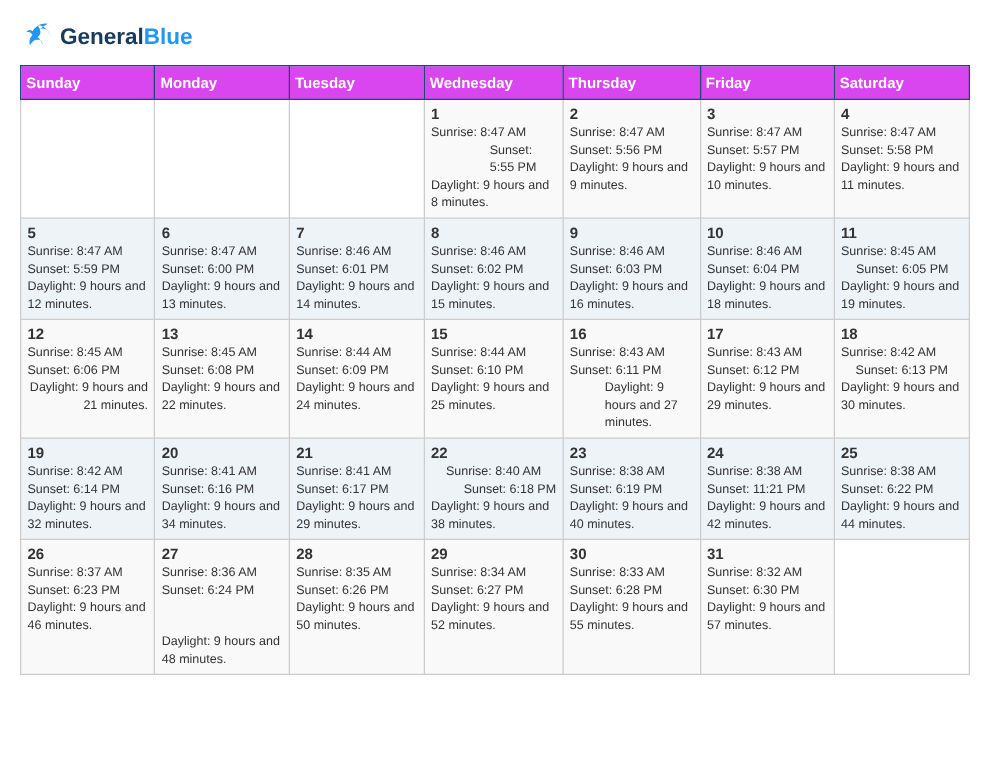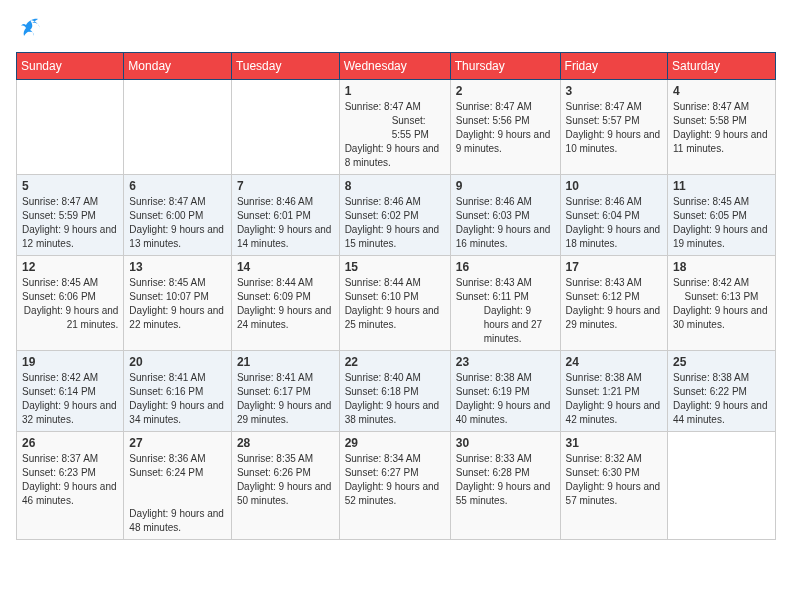--- a/index.html
+++ b/index.html
@@ -46,24 +46,24 @@
       font-size: 14px;
       color: #333;
       margin-top: 2px;
     }
     .calendar {
       width: 100%;
       border-collapse: collapse;
       margin-top: 8px;
     }
     .calendar thead tr th {
-      background: #ef4444;
+      background: #d946ef;
       color: #fff;
       font-size: 12px;
-      font-weight: normal;
+      font-weight: bold;
       padding: 6px 4px;
       text-align: left;
       border: 1px solid #1a4a7a;
     }
     .calendar tbody tr td {
       vertical-align: top;
       border: 1px solid #ccc;
       padding: 4px 5px;
       font-size: 10px;
       color: #333;
@@ -90,20 +90,23 @@
     }
   </style>
 </head>
 <body>
 
 <div class="header-area">
   <div class="logo">
     <svg class="logo-bird" viewBox="0 0 28 28" xmlns="http://www.w3.org/2000/svg">
       <path d="M14 4 C18 4 24 8 24 14 C24 8 20 6 16 7 L22 3 C18 2 12 5 10 9 C8 7 6 8 5 10 C7 9 9 10 10 12 C8 14 7 17 8 20 C10 17 12 15 14 16 C16 15 18 17 18 20 C17 16 15 14 14 14 C16 12 18 10 14 4Z" fill="#2196F3"></path>
     </svg>
+    <div>
+      <div class="logo-text">General<span class="logo-blue">Blue</span></div>
+    </div>
   </div>
   <div class="title-area">
     <div class="main-title"></div>
     <div class="subtitle"></div>
   </div>
 </div>
 
 <table class="calendar">
   <thead>
     <tr>
@@ -200,39 +203,39 @@
           <div class="cell-content">
             <span style="display: block;">Sunrise: 8:46 AM</span>
             <span style="display: block;">Sunset: 6:04 PM</span>
             <span style="display: block;">Daylight: 9 hours and 18 minutes.</span>
           </div>
         </td>
         <td>
           <span class="day-num">11</span>
           <div class="cell-content">
             <span style="display: block;">Sunrise: 8:45 AM</span>
-            <span style="display: block;">Sunset: 6:05 PM</span>
+            <span style="display: block; margin-left: 12px;">Sunset: 6:05 PM</span>
             <span style="display: block;">Daylight: 9 hours and 19 minutes.</span>
           </div>
         </td>
       </tr>
       <tr>
         <td>
           <span class="day-num">12</span>
           <div class="cell-content">
             <span style="display: block;">Sunrise: 8:45 AM</span>
             <span style="display: block;">Sunset: 6:06 PM</span>
             <span style="display: block; text-align: right;">Daylight: 9 hours and 21 minutes.</span>
           </div>
         </td>
         <td>
           <span class="day-num">13</span>
           <div class="cell-content">
             <span style="display: block;">Sunrise: 8:45 AM</span>
-            <span style="display: block;">Sunset: 10:07 PM</span>
+            <span style="display: block;">Sunset: 6:08 PM</span>
             <span style="display: block;">Daylight: 9 hours and 22 minutes.</span>
           </div>
         </td>
         <td>
           <span class="day-num">14</span>
           <div class="cell-content">
             <span style="display: block;">Sunrise: 8:44 AM</span>
             <span style="display: block;">Sunset: 6:09 PM</span>
             <span style="display: block;">Daylight: 9 hours and 24 minutes.</span>
           </div>
@@ -291,38 +294,38 @@
           <span class="day-num">21</span>
           <div class="cell-content">
             <span style="display: block;">Sunrise: 8:41 AM</span>
             <span style="display: block;">Sunset: 6:17 PM</span>
             <span style="display: block;">Daylight: 9 hours and 29 minutes.</span>
           </div>
         </td>
         <td>
           <span class="day-num">22</span>
           <div class="cell-content">
-            <span style="display: block;">Sunrise: 8:40 AM</span>
-            <span style="display: block;">Sunset: 6:18 PM</span>
+            <span style="display: block; text-align: center;">Sunrise: 8:40 AM</span>
+            <span style="display: block; text-align: right;">Sunset: 6:18 PM</span>
             <span style="display: block;">Daylight: 9 hours and 38 minutes.</span>
           </div>
         </td>
         <td>
           <span class="day-num">23</span>
           <div class="cell-content">
             <span style="display: block;">Sunrise: 8:38 AM</span>
             <span style="display: block;">Sunset: 6:19 PM</span>
             <span style="display: block;">Daylight: 9 hours and 40 minutes.</span>
           </div>
         </td>
         <td>
           <span class="day-num">24</span>
           <div class="cell-content">
             <span style="display: block;">Sunrise: 8:38 AM</span>
-            <span style="display: block;">Sunset: 1:21 PM</span>
+            <span style="display: block;">Sunset: 11:21 PM</span>
             <span style="display: block;">Daylight: 9 hours and 42 minutes.</span>
           </div>
         </td>
         <td>
           <span class="day-num">25</span>
           <div class="cell-content">
             <span style="display: block;">Sunrise: 8:38 AM</span>
             <span style="display: block;">Sunset: 6:22 PM</span>
             <span style="display: block;">Daylight: 9 hours and 44 minutes.</span>
           </div>

